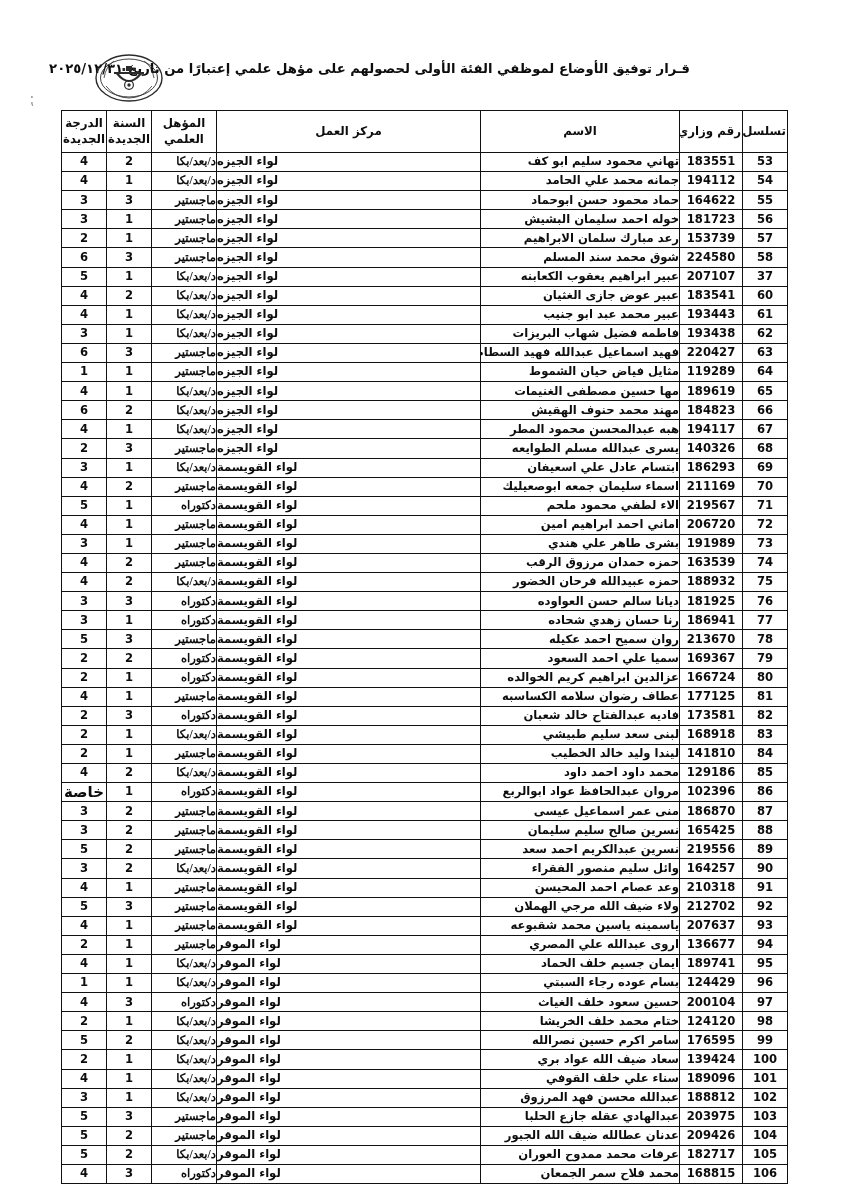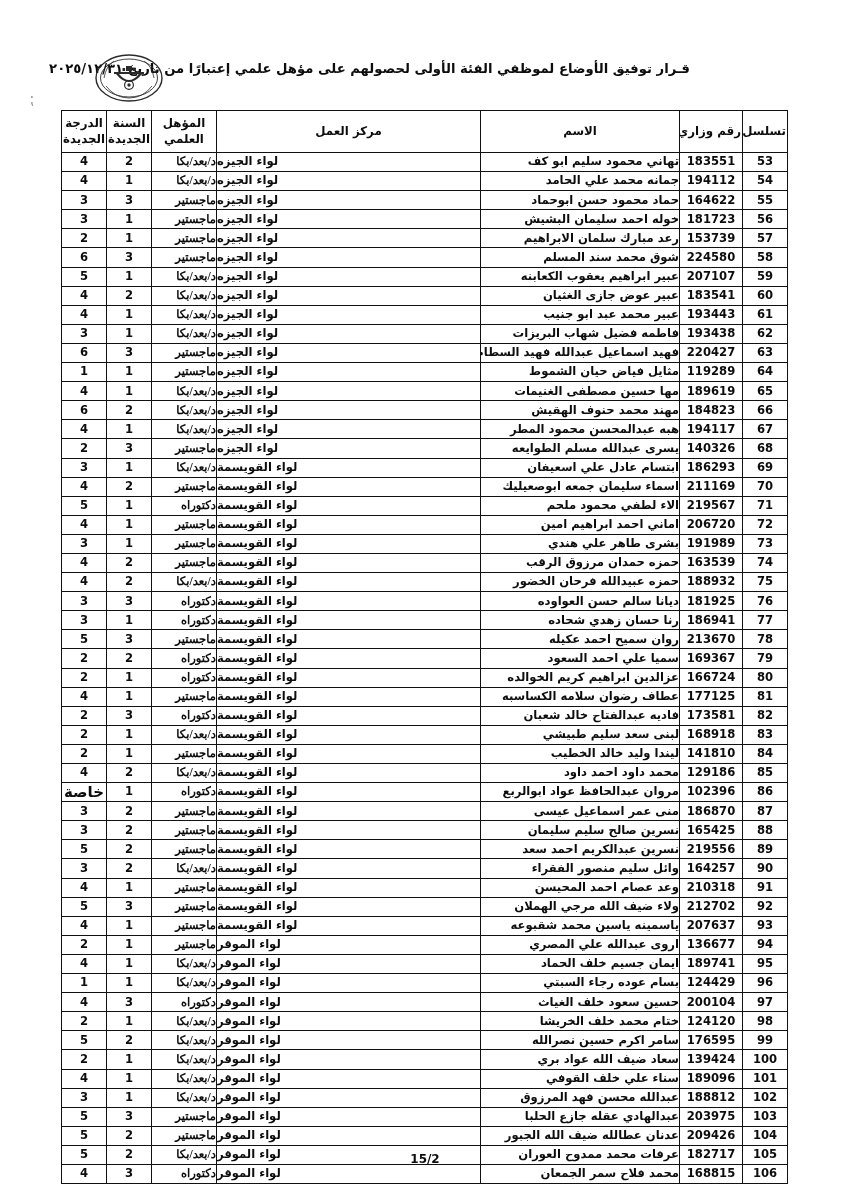--- a/index.html
+++ b/index.html
@@ -242,21 +242,21 @@
           <tr>
             <td class="seq">58</td>
             <td class="min">224580</td>
             <td class="name">شوق محمد سند المسلم</td>
             <td class="work">لواء الجيزه</td>
             <td class="qual">ماجستير</td>
             <td class="year">3</td>
             <td class="grade">6</td>
           </tr>
           <tr>
-            <td class="seq">59</td>
+            <td class="seq">37</td>
             <td class="min">207107</td>
             <td class="name">عبير ابراهيم يعقوب الكعابنه</td>
             <td class="work">لواء الجيزه</td>
             <td class="qual">د/بعد/بكا</td>
             <td class="year">1</td>
             <td class="grade">5</td>
           </tr>
           <tr>
             <td class="seq">60</td>
             <td class="min">183541</td>
@@ -677,15 +677,14 @@
             <td class="name">محمد فلاح سمر الجمعان</td>
             <td class="work">لواء الموقر</td>
             <td class="qual">دكتوراه</td>
             <td class="year">3</td>
             <td class="grade">4</td>
           </tr>
         </tbody>
     </table>
   </div>
 
-  <div class="page-footer">15/2</div>
 
 </div>
 
 </body></html>

